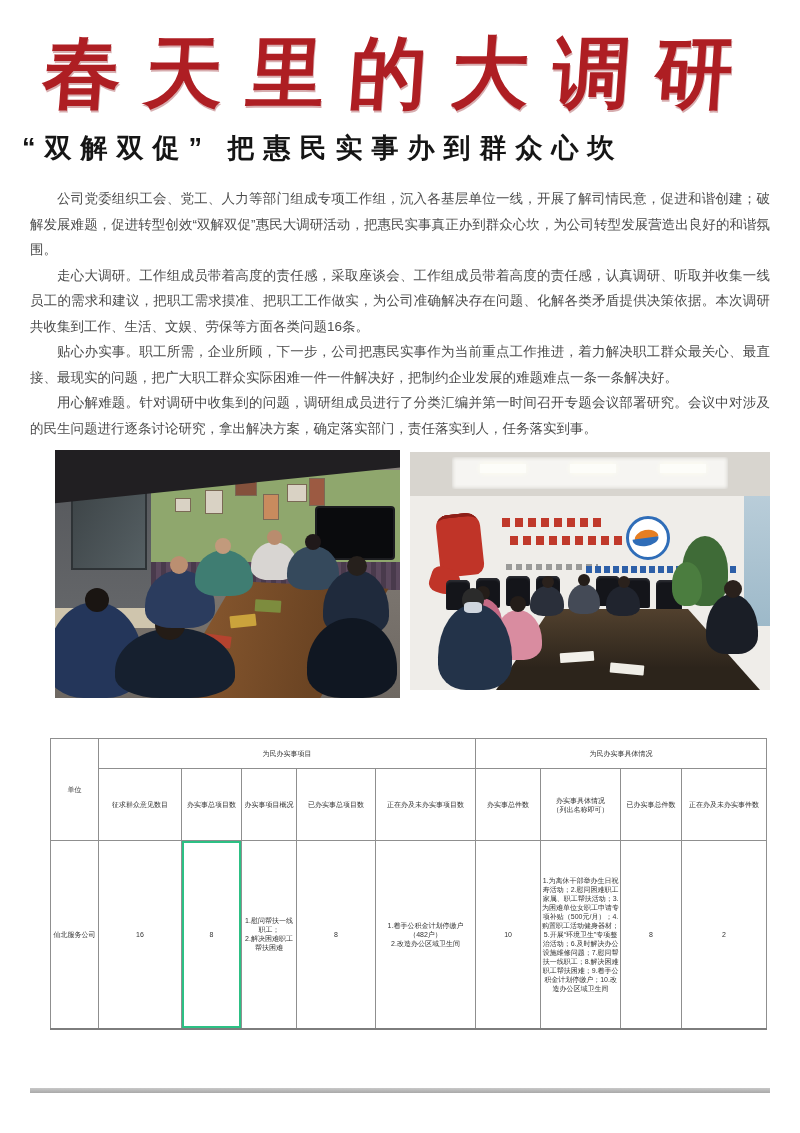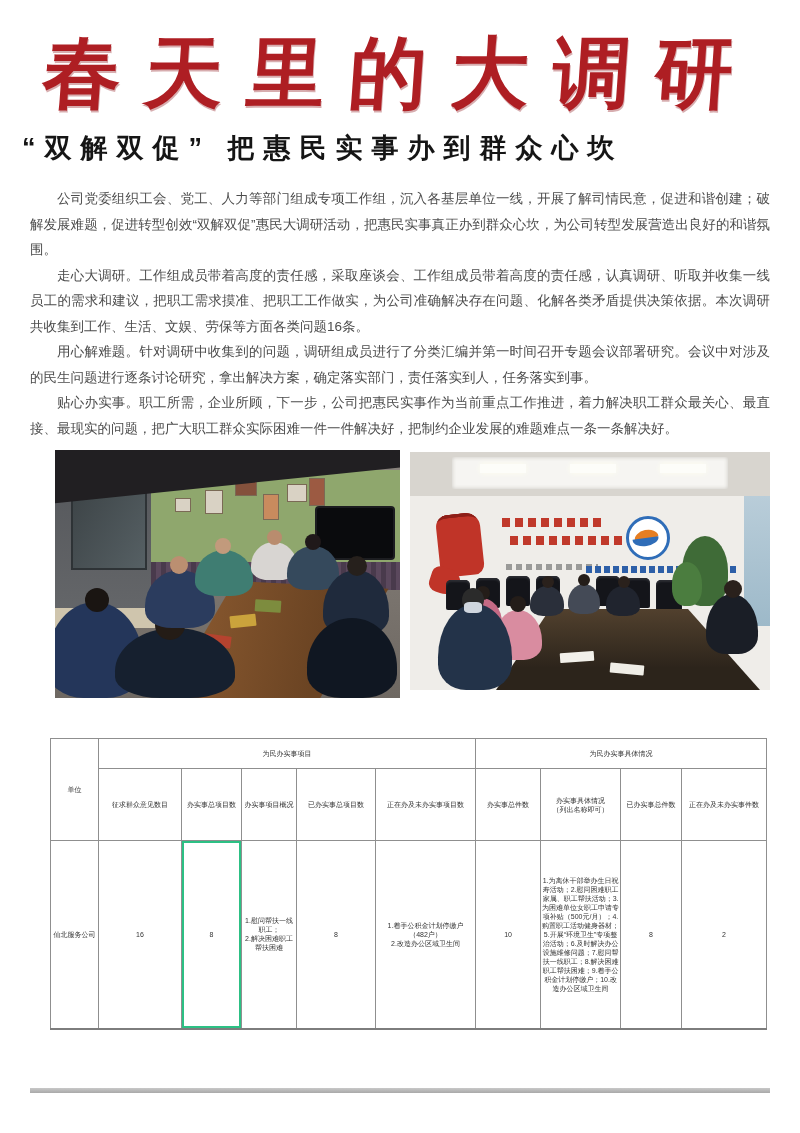--- a/index.html
+++ b/index.html
@@ -95,22 +95,22 @@
 </style>
 </head>
 <body>
 
 <div class="cal-title">春天里的大调研</div>
 <div class="sub-title">“双解双促” 把惠民实事办到群众心坎</div>
 
 <div class="article">
   <p>公司党委组织工会、党工、人力等部门组成专项工作组，沉入各基层单位一线，开展了解司情民意，促进和谐创建；破解发展难题，促进转型创效“双解双促”惠民大调研活动，把惠民实事真正办到群众心坎，为公司转型发展营造出良好的和谐氛围。</p>
   <p>走心大调研。工作组成员带着高度的责任感，采取座谈会、工作组成员带着高度的责任感，认真调研、听取并收集一线员工的需求和建议，把职工需求摸准、把职工工作做实，为公司准确解决存在问题、化解各类矛盾提供决策依据。本次调研共收集到工作、生活、文娱、劳保等方面各类问题16条。</p>
+  <p>贴心办实事。职工所需，企业所顾，下一步，公司把惠民实事作为当前重点工作推进，着力解决职工群众最关心、最直接、最现实的问题，把广大职工群众实际困难一件一件解决好，把制约企业发展的难题难点一条一条解决好。</p>
   <p>用心解难题。针对调研中收集到的问题，调研组成员进行了分类汇编并第一时间召开专题会议部署研究。会议中对涉及的民生问题进行逐条讨论研究，拿出解决方案，确定落实部门，责任落实到人，任务落实到事。</p>
-  <p>贴心办实事。职工所需，企业所顾，下一步，公司把惠民实事作为当前重点工作推进，着力解决职工群众最关心、最直接、最现实的问题，把广大职工群众实际困难一件一件解决好，把制约企业发展的难题难点一条一条解决好。</p>
 </div>
 
 <div class="photo photo-left">
   <div class="lp-base"></div>
   <div class="lp-leftwall"></div>
   <div class="lp-window"></div>
   <div class="lp-counter"></div>
   <div class="lp-greenwall"></div>
   <div class="lp-frame" style="left:150px;top:40px;width:16px;height:22px;"></div>
   <div class="lp-frame" style="left:180px;top:30px;width:20px;height:14px;background:#84513c;"></div>

